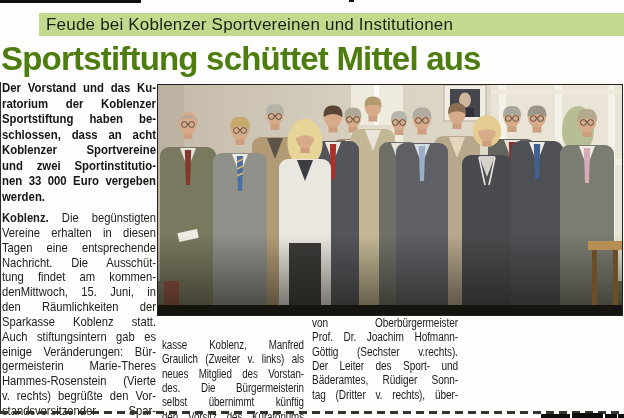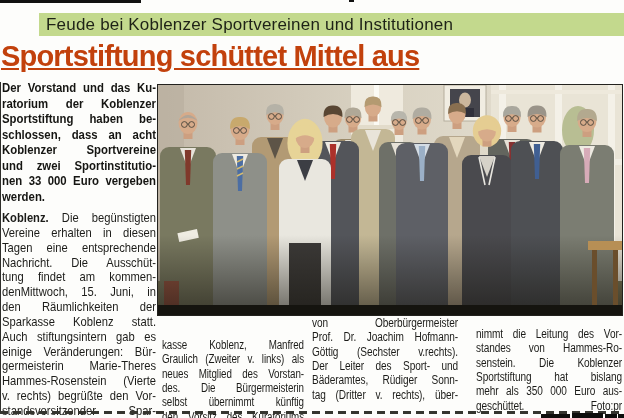--- a/index.html
+++ b/index.html
@@ -6,22 +6,22 @@
   html,body { background:#fff; }
   .page {
     position:relative; width:624px; height:418px; overflow:hidden;
     background:#fdfdfb; font-family:"Liberation Sans","DejaVu Sans",sans-serif;
     color:#1c1c19;
   }
   .topline  { position:absolute; left:0; top:0; width:141px; height:3px; background:#111; }
   .toptick  { position:absolute; left:349px; top:0; width:5px; height:2px; background:#111; }
   .kicker   { position:absolute; left:1px; top:13px; width:617px; height:23px; }
   .kicker-text { font-size:17px; letter-spacing:.2px; color:#1e2217; line-height:23px; padding-left:7px; white-space:nowrap; }
-  .headline { position:absolute; left:1px; top:40px; font-size:29px; font-weight:bold;
-              letter-spacing:-.8px; color:#c2410c; white-space:nowrap;text-decoration:underline; }
+  .headline { position:absolute; left:1px; top:40px; font-size:33px; font-weight:bold;
+              letter-spacing:-.8px; color:#4d7c0f; white-space:nowrap; }
   .leftrule { position:absolute; left:0; top:82px; width:1px; height:330px; background:#2e2e2a; }
 
   .colwrap  { position:absolute; overflow:visible; }
   .scaled   { transform-origin:0 0; }
   .lead     { font-weight:bold; font-size:13px; line-height:15.5px; color:#151512; }
   .bodytext { font-size:12.8px; line-height:14.85px; color:#1c1c19; margin-top:7px; }
   .cap      { font-size:12px; line-height:14.35px; letter-spacing:-.1px; color:#1c1c19; }
   .jline    { text-align:justify; text-align-last:justify; -moz-text-align-last:justify; }
   .lead .jline:last-child { text-align-last:left; }
 
@@ -312,32 +312,20 @@
       <div class="cap">
           <div class="jline">von Oberbürgermeister</div>
           <div class="jline">Prof. Dr. Joachim Hofmann-</div>
           <div class="jline">Göttig (Sechster v.rechts).</div>
           <div class="jline">Der Leiter des Sport- und</div>
           <div class="jline">Bäderamtes, Rüdiger Sonn-</div>
           <div class="jline">tag (Dritter v. rechts), über-</div>
         </div>
     </div>
   </div>
-  <div class="colwrap" style="left:476px; top:327px; width:146px;">
-    <div class="scaled" style="width:174px; transform:scaleX(.839);">
-      <div class="cap">
-          <div class="jline">nimmt die Leitung des Vor-</div>
-          <div class="jline">standes von Hammes-Ro-</div>
-          <div class="jline">senstein. Die Koblenzer</div>
-          <div class="jline">Sportstiftung hat bislang</div>
-          <div class="jline">mehr als 350 000 Euro aus-</div>
-          <div class="jline">geschüttet. Foto:pr</div>
-        </div>
-    </div>
-  </div>
 
   <div class="dashline"></div>
   <div class="blk blk1"></div>
   <div class="blk blk2"></div>
   <div class="blk blk3"></div>
   <div class="blk blk4"></div>
 
 </div>
 
 </body></html>

